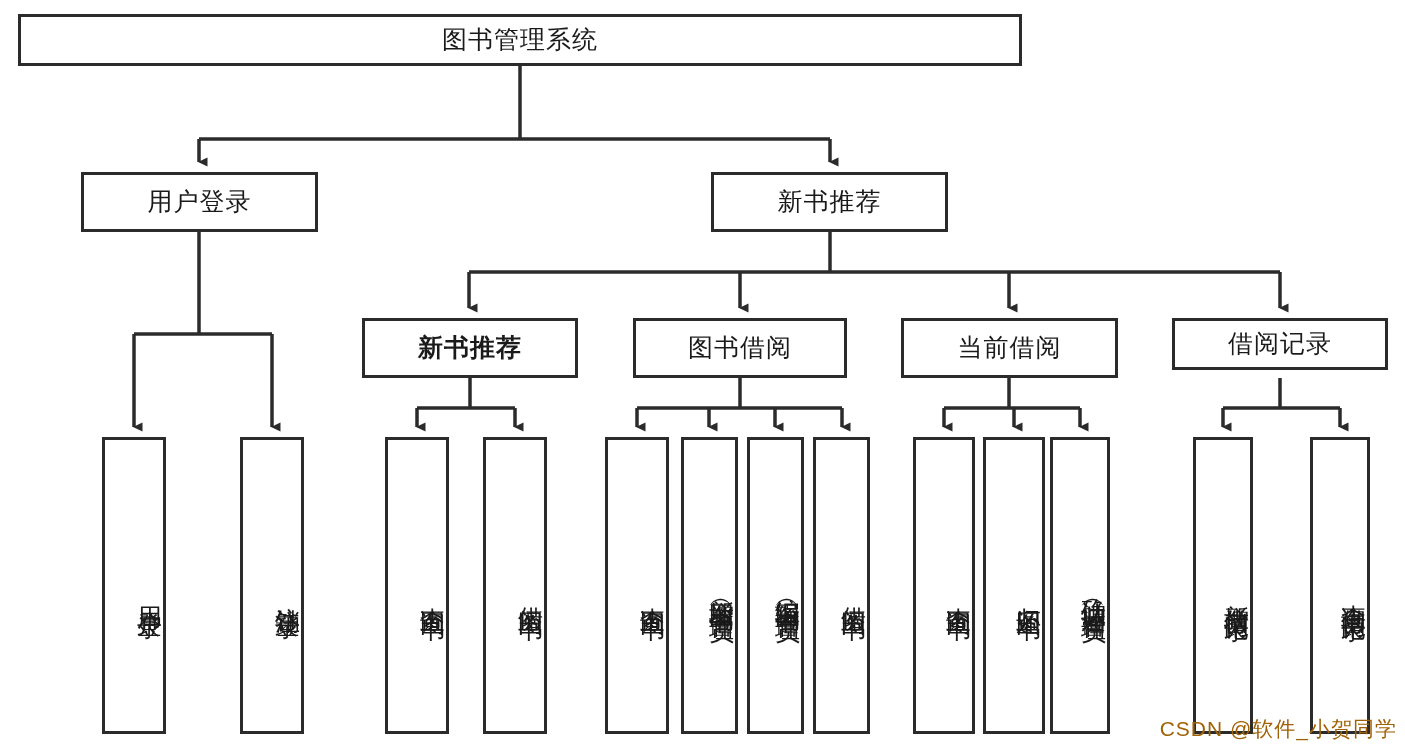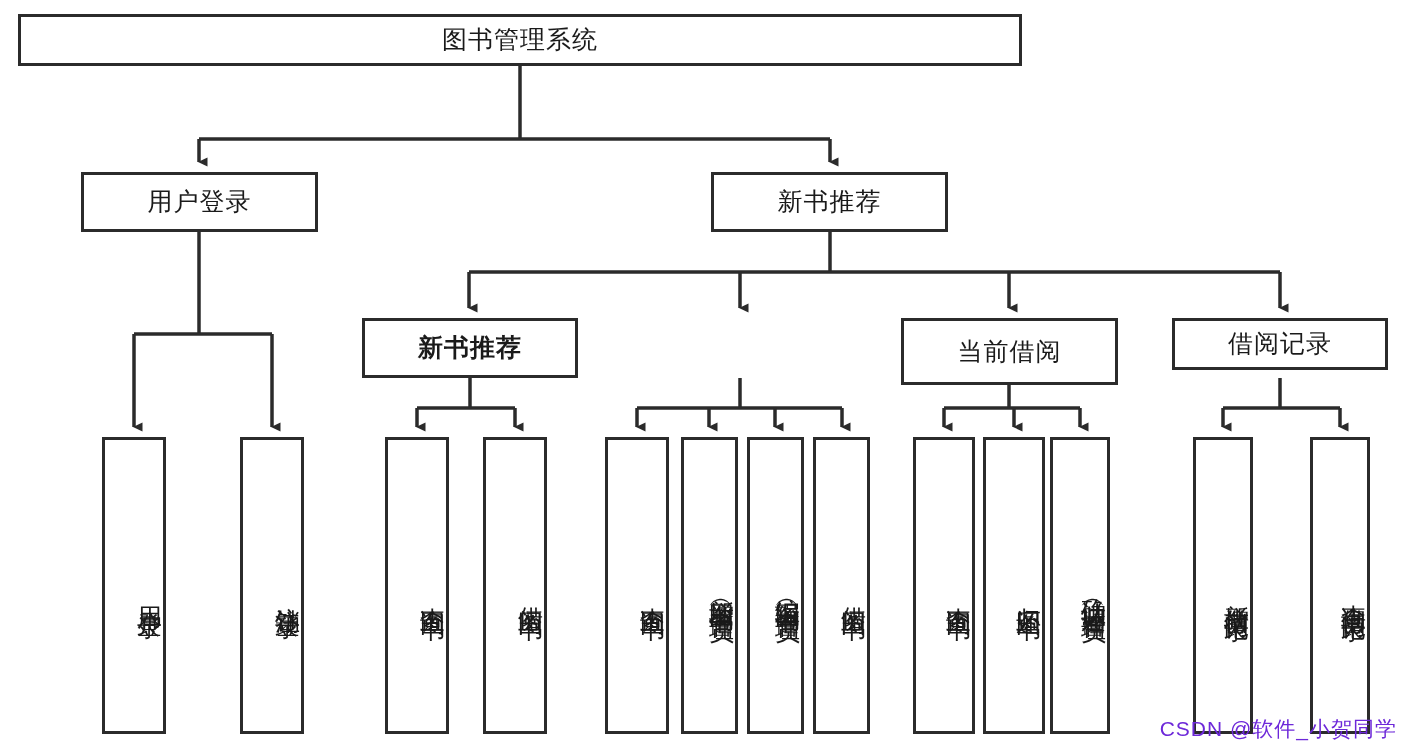--- a/index.html
+++ b/index.html
@@ -56,21 +56,21 @@
     white-space: nowrap;
   }
   .node .nlabel {
     display: block;
   }
   #watermark {
     position: absolute;
     right: 8px;
     bottom: 4px;
     font-size: 21px;
-    color: #6d28d9;
+    color: #a16207;
     letter-spacing: 1px;
     white-space: nowrap;
     pointer-events: none;
   }
 </style>
 </head>
 <body>
 
 <div id="diagram-root">
 
@@ -133,22 +133,25 @@
   </div>
 
   <div class="node horiz" style="left:711px; top:172px; width:237px; height:60px;">
     <span class="nlabel">新书推荐</span>
   </div>
 
   <div class="node horiz" style="left:362px; top:318px; width:216px; height:60px;font-weight:bold;">
     <span class="nlabel">新书推荐</span>
   </div>
 
-
-  <div class="node horiz" style="left:901px; top:318px; width:217px; height:67px;">
+  <div class="node horiz" style="left:633px; top:318px; width:214px; height:60px;">
+    <span class="nlabel">图书借阅</span>
+  </div>
+
+  <div class="node horiz" style="left:901px; top:318px; width:217px; height:60px;">
     <span class="nlabel">当前借阅</span>
   </div>
 
   <div class="node horiz" style="left:1172px; top:318px; width:216px; height:52px;">
     <span class="nlabel">借阅记录</span>
   </div>
 
   <div class="node vert" style="left:102px; top:437px; width:64px; height:297px;">
     <span class="nlabel">用户登录</span>
   </div>

